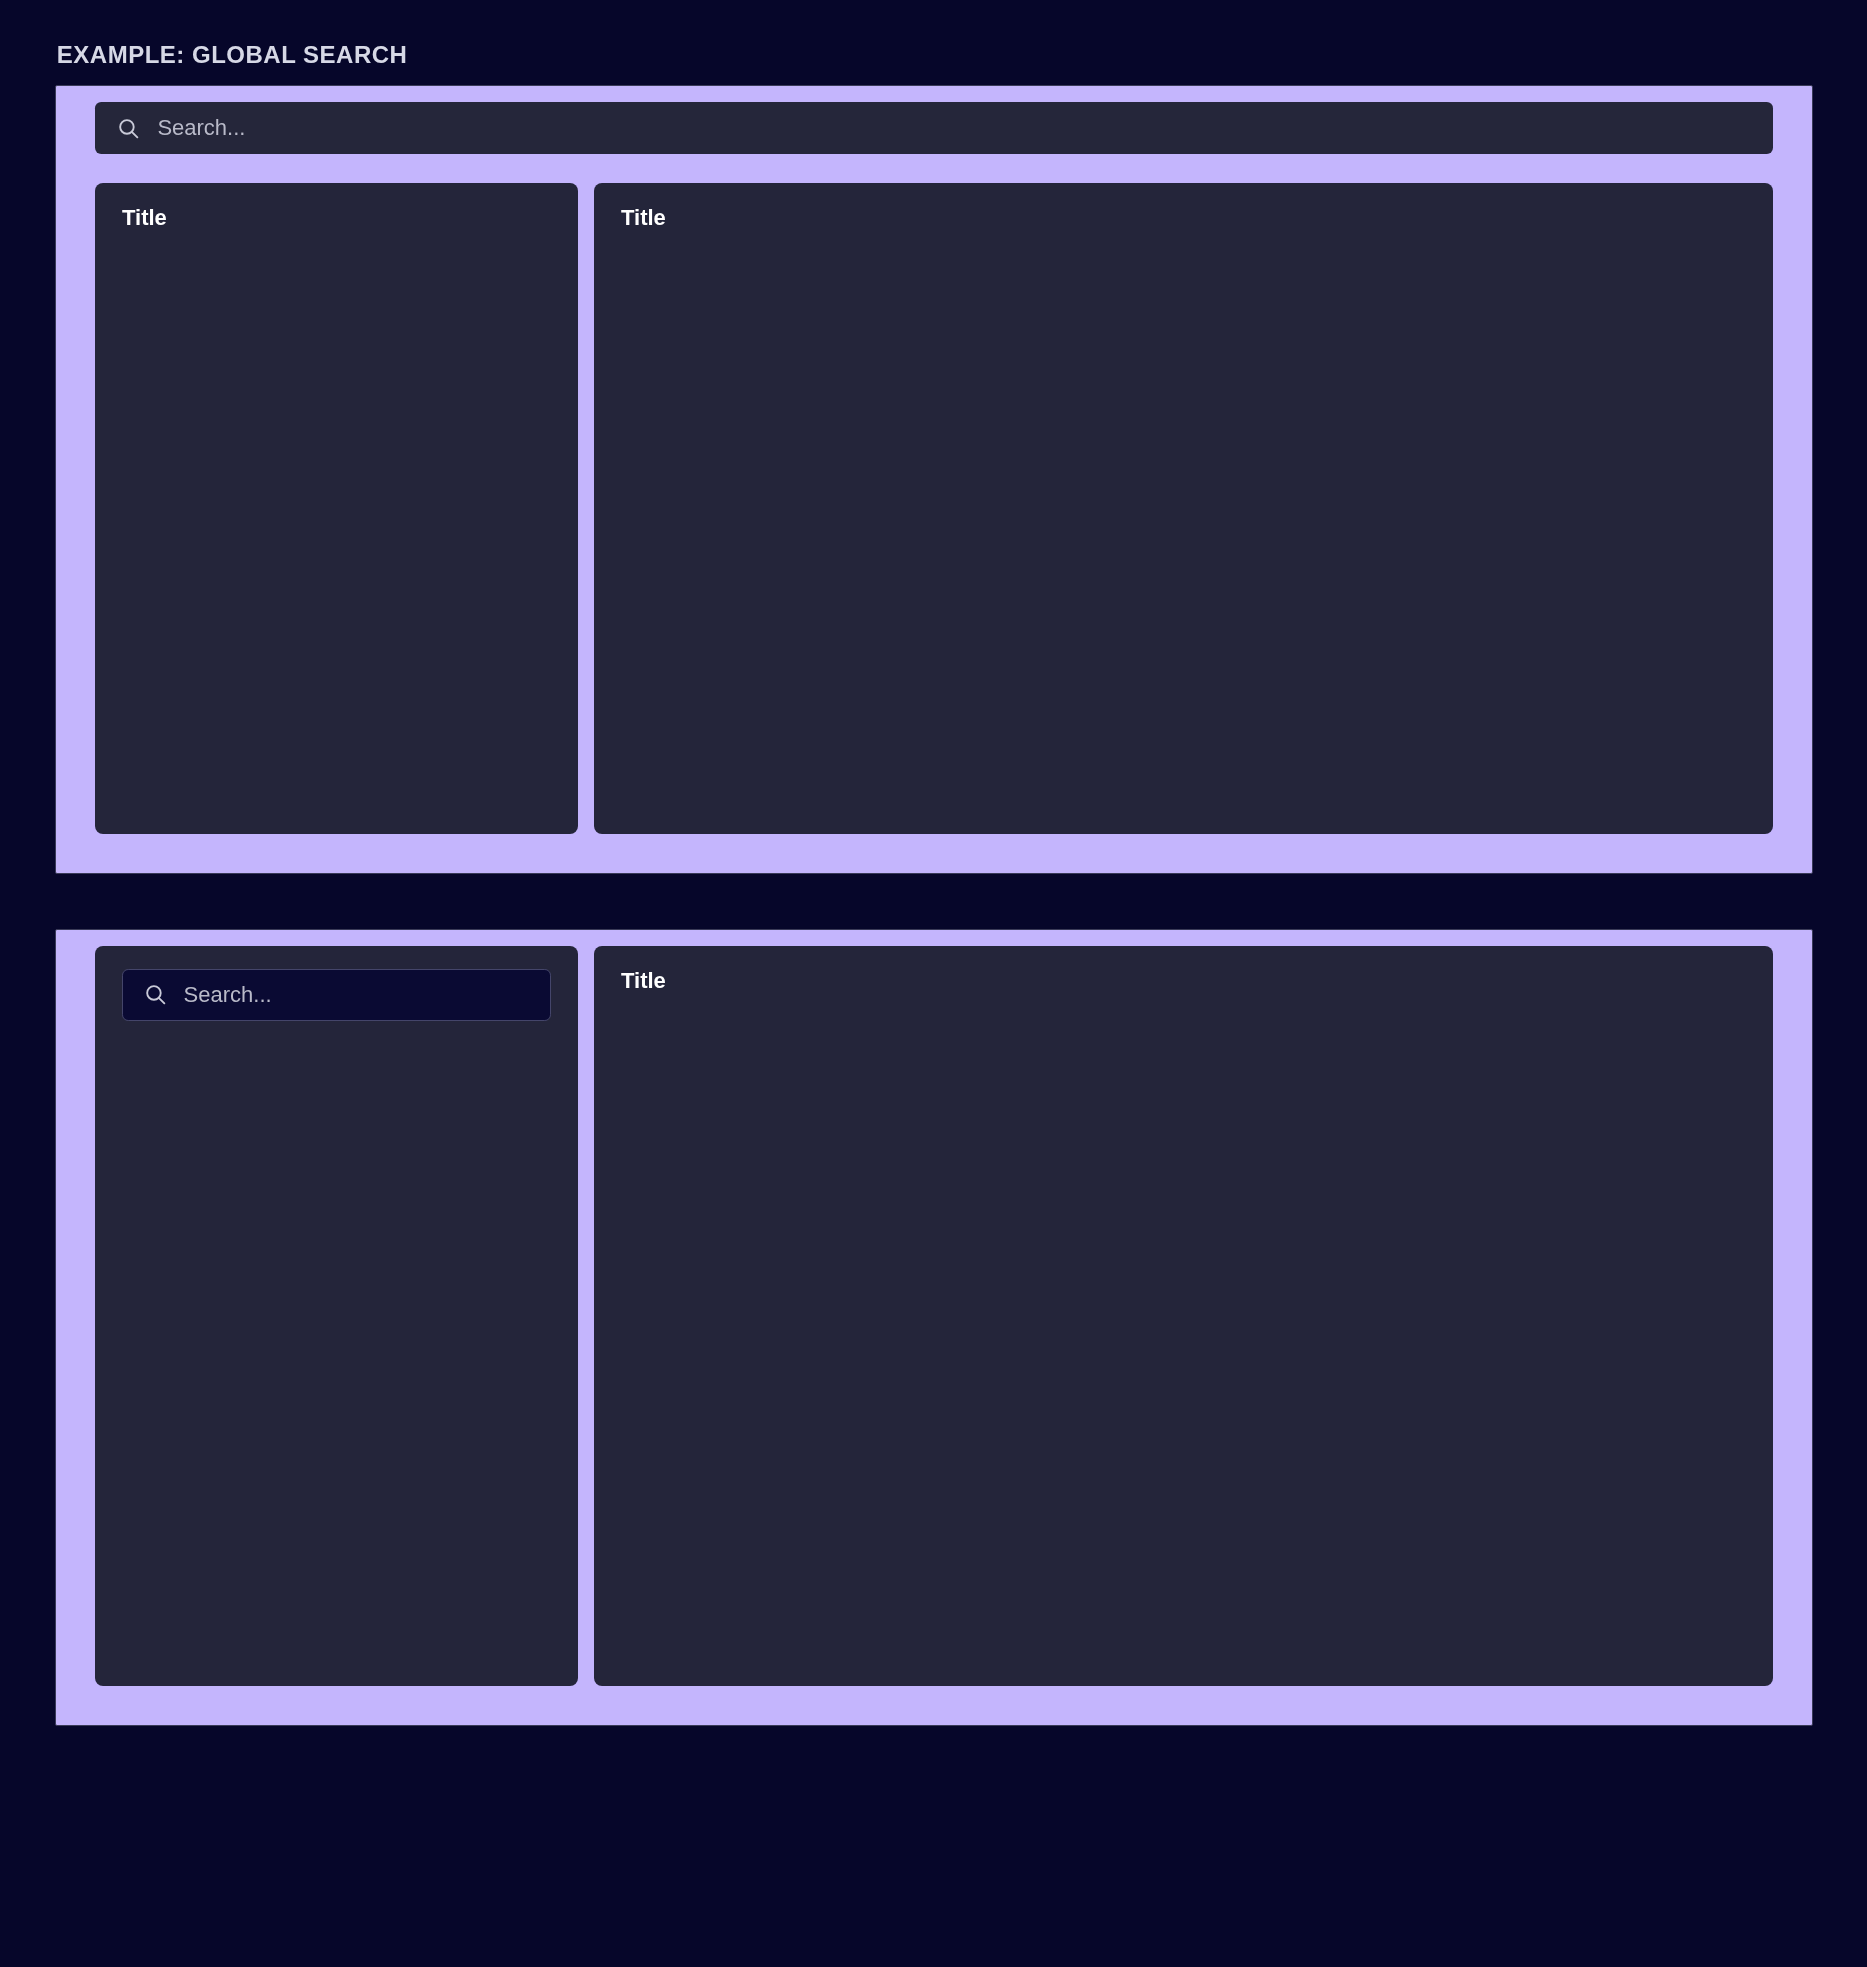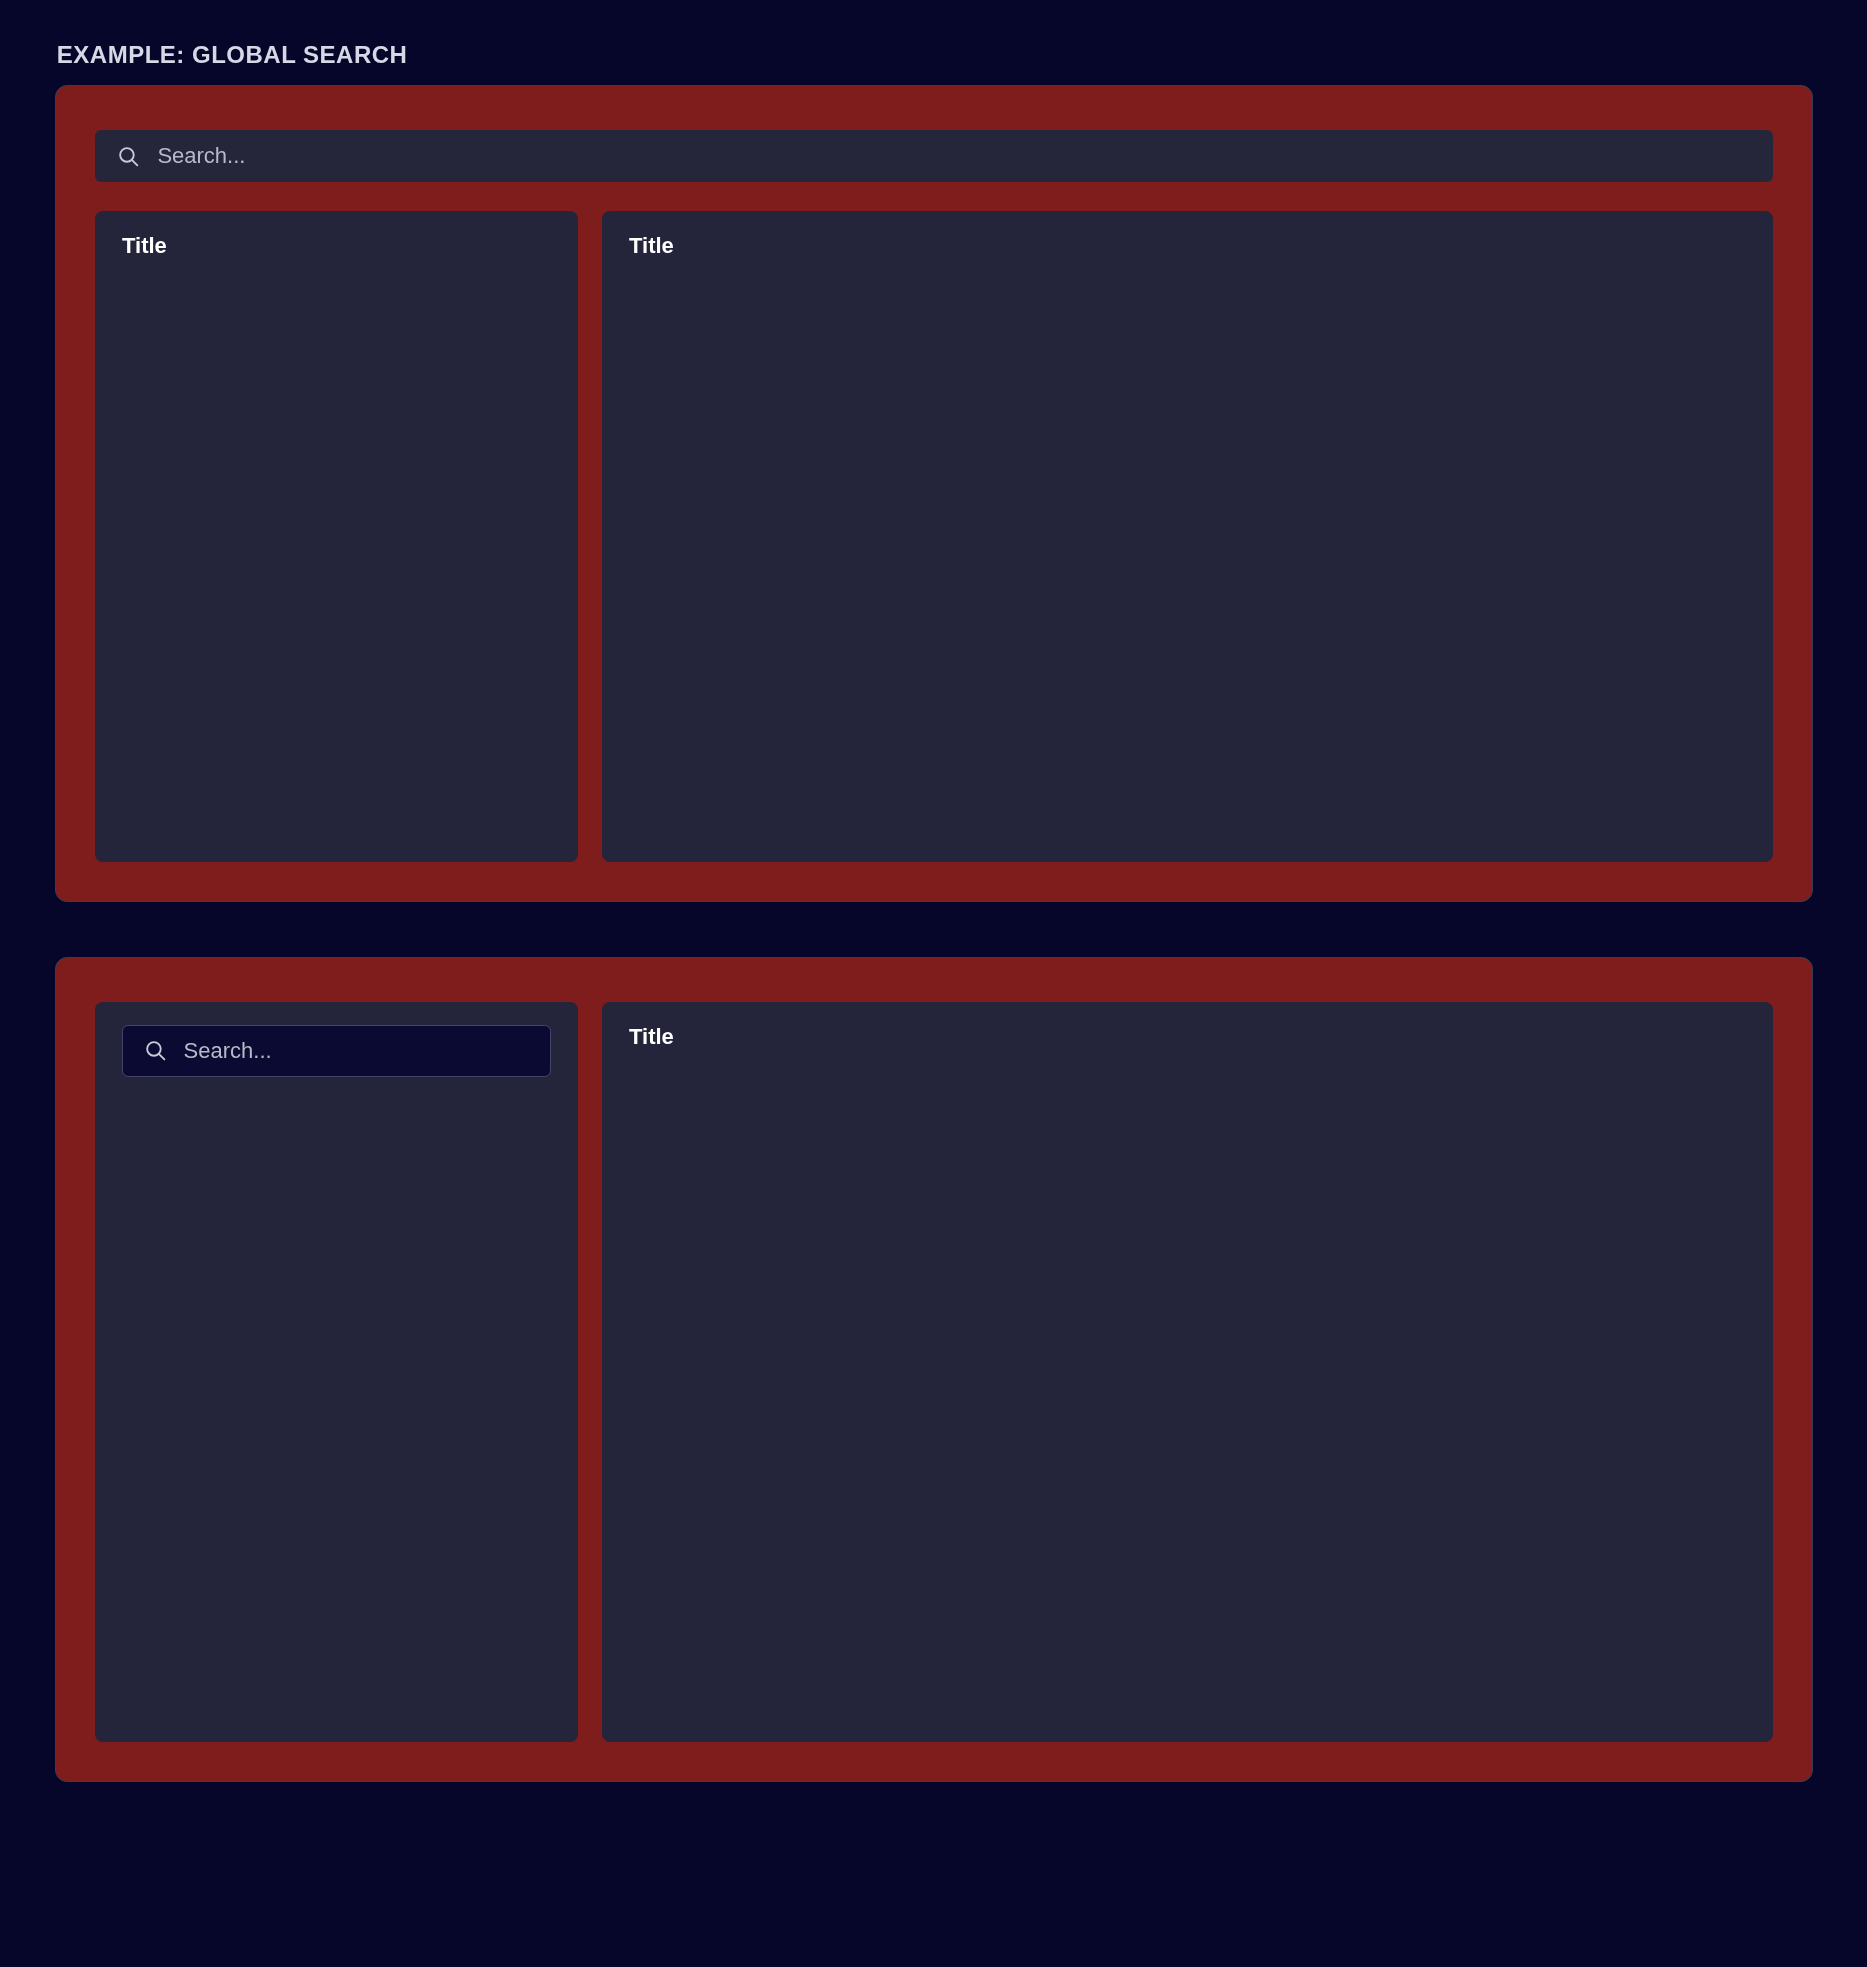--- a/index.html
+++ b/index.html
@@ -26,23 +26,23 @@
     font-size: 24px;
     font-weight: bold;
     letter-spacing: 0.5px;
     color: #d6d8e6;
     margin: 0 0 16px 1.8px;
   }
 
   .panel {
     box-sizing: border-box;
     border: 0.9px solid #3a3b58;
-    border-radius: 12px;
-    background: #7f1d1d;
-    padding: 44px 39px 39px 39px;
+    border-radius: 2px;
+    background: #c4b5fd;
+    padding: 16px 39px 39px 39px;
   }
 
   
   .global-search-field {
     box-sizing: border-box;
     display: flex;
     align-items: center;
     gap: 16px;
     height: 52px;
     background: #25263a;
@@ -51,21 +51,21 @@
     padding: 0 21.4px;
     margin-bottom: 28.5px;
   }
   .global-search-field .placeholder {
     font-size: 22px;
     color: #b9bac9;
   }
 
   .cards-row {
     display: flex;
-    gap: 24px;
+    gap: 16px;
     align-items: stretch;
   }
   .card {
     box-sizing: border-box;
     background: #24253a;
     border-radius: 8px;
     padding: 23px 27px;
   }
   .card.narrow { width: 483px; flex: 0 0 483px; }
   .card.wide { flex: 1 1 auto; }

